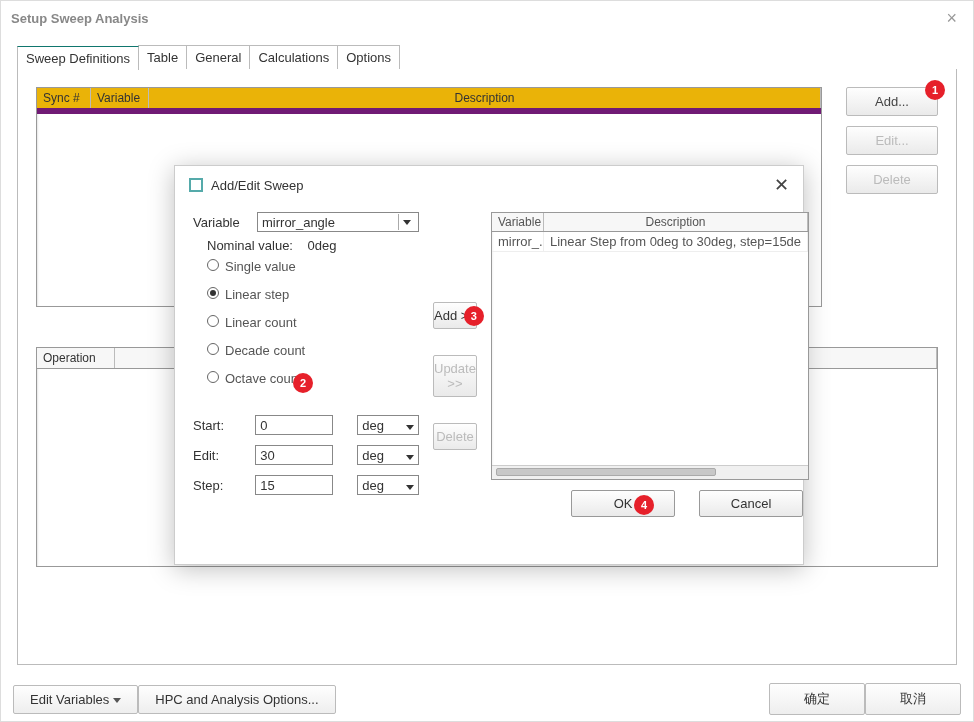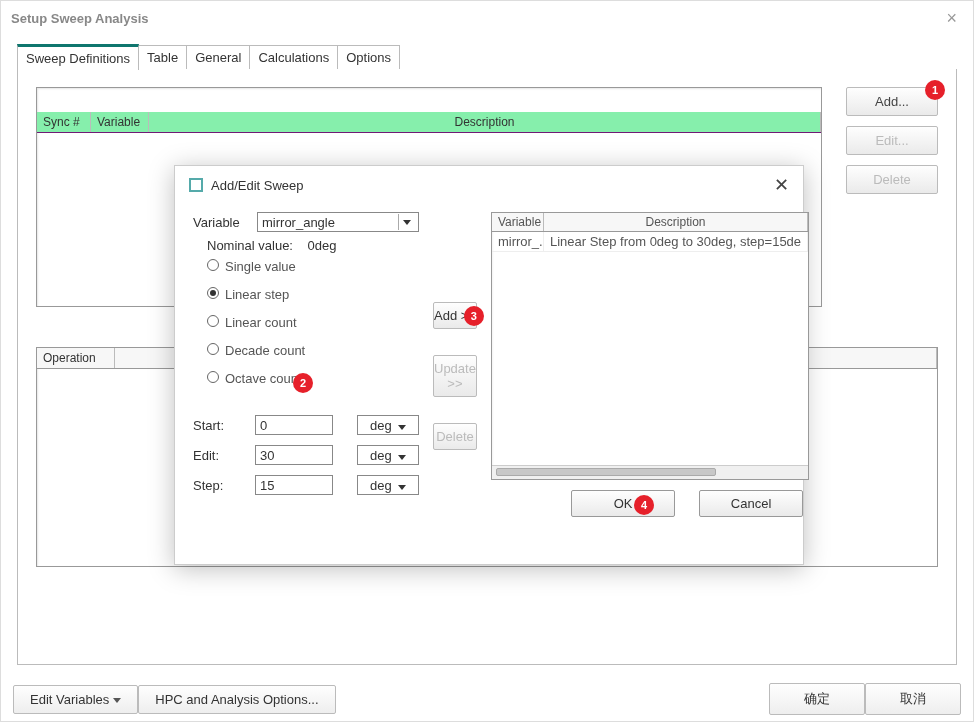--- a/index.html
+++ b/index.html
@@ -9,29 +9,29 @@
 .window { width: 974px; height: 722px; border: 1px solid #ddd; background: #fff; display: flex; flex-direction: column; }
 .titlebar { height: 34px; display: flex; align-items: center; padding: 0 10px; color: #888; font-size: 14px; }
 .titlebar .title { flex: 1; font-weight: bold; }
 .close-x { font-size: 18px; color: #999; cursor: pointer; padding: 0 6px; }
 
 .content { flex: 1; padding: 8px 16px 12px 16px; display: flex; flex-direction: column; }
 
 
 .tabs { display: flex; align-items: flex-end; height: 26px; }
 .tab { padding: 4px 8px 4px 8px; border: 1px solid #bbb; border-bottom: none; background: #fff; color: #333; cursor: pointer; position: relative; margin-right: -1px; }
-.tab.active { border-top: 3px solid #0f766e; z-index: 2; background: #fff; top: 1px; }
+.tab.active { border-top: 1px solid #0f766e; z-index: 2; background: #fff; top: 1px; }
 
 
 .panel { border: 1px solid #bbb; border-top: none; flex: 1; padding: 18px; display: flex; flex-direction: column; gap: 40px; position: relative; }
 
 
 .defs-row { display: flex; gap: 24px; }
 .defs-table { flex: 1; border: 1px solid #999; background: #fff; height: 220px; box-shadow: inset 1px 1px 2px rgba(0,0,0,0.1); }
-.defs-head { display: flex; border-bottom: 1px solid #701a75; background: #86efac; margin-top: 24px; }
+.defs-head { display: flex; border-bottom: 6px solid #701a75; background: #eab308; }
 .defs-head .col { border-right: 1px solid #bbb; padding: 3px 6px; font-size: 12px; color: #333; }
 .col-sync { width: 54px; }
 .col-var { width: 58px; }
 .col-desc { flex: 1; text-align: center; }
 .side-btns { display: flex; flex-direction: column; gap: 10px; width: 92px; }
 .btn { border: 1px solid #bbb; background: linear-gradient(#fefefe,#eaeaea); color: #444; text-align: center; padding: 6px 0; cursor: pointer; position: relative; border-radius: 2px; }
 .btn.disabled { color: #bbb; }
 
 
 .op-table { border: 1px solid #999; height: 220px; background: #fff; box-shadow: inset 1px 1px 2px rgba(0,0,0,0.1); }
@@ -60,21 +60,21 @@
 .combo { flex: 1; border: 1px solid #888; height: 20px; display: flex; align-items: center; padding: 0 4px; background: #fff; color: #333; }
 .combo .arrow { margin-left: auto; width: 16px; height: 16px; border-left: 1px solid #aaa; display: flex; align-items: center; justify-content: center; }
 .combo .arrow::after { content: ""; border-left: 4px solid transparent; border-right: 4px solid transparent; border-top: 5px solid #333; }
 .indent { margin-left: 14px; font-size: 13px; color: #333; }
 .radio-row { margin-left: 14px; display: flex; align-items: flex-start; gap: 6px; height: 22px; }
 .radio { width: 12px; height: 12px; border: 1px solid #666; border-radius: 50%; display: inline-flex; align-items: center; justify-content: center; }
 .radio.checked::after { content: ""; width: 6px; height: 6px; background: #333; border-radius: 50%; }
 .sss-row { display: flex; align-items: center; gap: 24px; margin-top: 4px; }
 .sss-row .lb { width: 40px; color: #333; }
 .txt { width: 78px; height: 20px; border: 1px solid #888; padding: 0 4px; color: #333; }
-.unit { width: 64px; height: 20px; border: 1px solid #888; display: flex; align-items: center; padding: 0 12px; color: #333; }
+.unit { width: 64px; height: 20px; border: 1px solid #888; display: flex; align-items: center; padding: 0 4px; color: #333; }
 .unit .arrow { margin-left: auto; }
 .unit .arrow::after { content: ""; border-left: 4px solid transparent; border-right: 4px solid transparent; border-top: 5px solid #333; display: inline-block; }
 
 .midcol { width: 96px; display: flex; flex-direction: column; gap: 26px; padding-top: 90px; }
 .mbtn { border: 1px solid #bbb; background: linear-gradient(#fefefe,#eaeaea); text-align: center; padding: 5px 0; cursor: pointer; color: #333; position: relative; border-radius: 2px; }
 .mbtn.disabled { color: #bbb; }
 
 .rightcol { flex: 1; display: flex; flex-direction: column; }
 .rtable { border: 1px solid #999; height: 268px; background: #fff; box-shadow: inset 1px 1px 2px rgba(0,0,0,0.05); display: flex; flex-direction: column; }
 .rhead { display: flex; background: #f7f7f7; border-bottom: 1px solid #999; }

